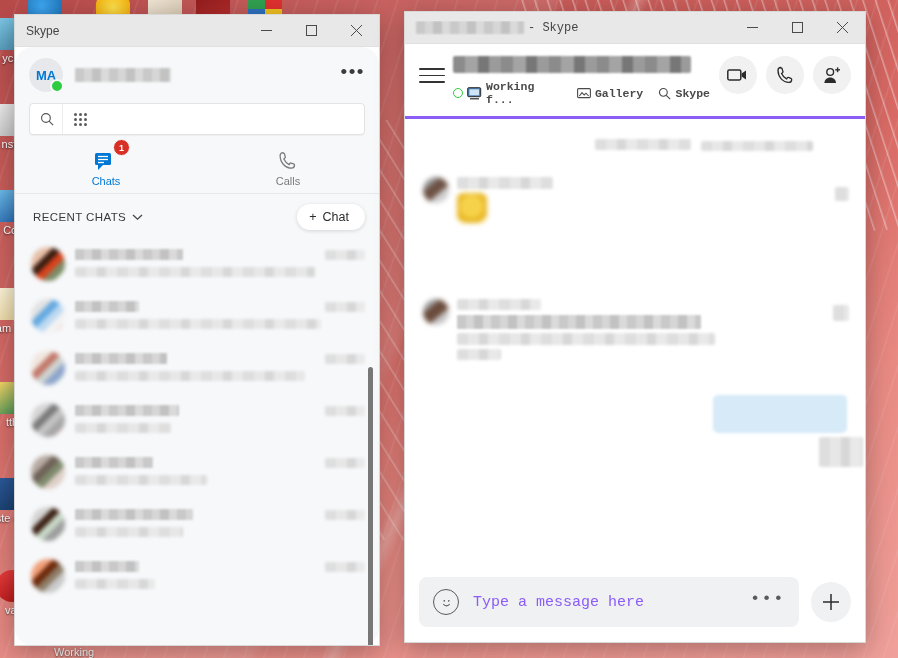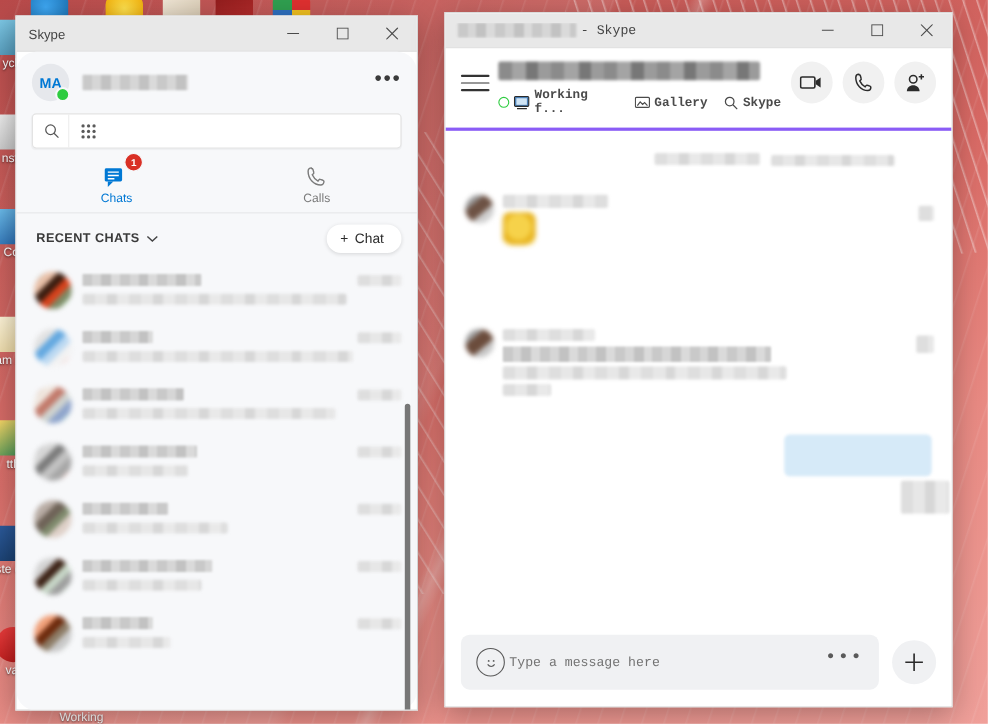--- a/index.html
+++ b/index.html
@@ -171,21 +171,21 @@
     font-size: 9px; display: flex; align-items: center; justify-content: center;
     font-weight: bold; border: 1.5px solid #f7f8fa;
   }
   .navtab .lbl { display:block; margin-top:2px; }
 
   .recent-row {
     display: flex; align-items: center;
     padding: 10px 14px 8px 18px;
   }
   .recent-title {
-    font-size: 11.5px; font-weight: bold; color: #3a3a3a;
+    font-size: 11.5px; font-weight: normal; color: #3a3a3a;
     letter-spacing: .4px;
   }
   .chevron { margin-left: 6px; color: #444; display:flex; }
   .new-chat-btn {
     margin-left: auto;
     background: #fff; border-radius: 16px;
     padding: 6px 16px 6px 12px;
     font-size: 12.5px; color: #2b2b2b;
     display: flex; align-items: center; gap: 6px;
     box-shadow: 0 1px 4px rgba(0,0,0,.14);
@@ -245,21 +245,21 @@
   .composer-wrap { padding: 12px 14px 16px 14px; display: flex; align-items: center; }
   .composer {
     flex: 1; height: 50px; background: #f0f1f3; border-radius: 8px;
     display: flex; align-items: center; padding: 0 14px;
   }
   .composer .emoji {
     width: 24px; height: 24px; border-radius: 50%;
     border: 1.4px solid #5a5a5a; display:flex; align-items:center; justify-content:center;
     flex:none;
   }
-  .composer .ph { flex: 1; font-size: 12px; color: #737373; padding-left: 4px; }
+  .composer .ph { flex: 1; font-size: 15px; color: #8b5cf6; padding-left: 14px; }
   .composer .cdots { color: #5a5a5a; font-size: 17px; letter-spacing: 1.5px; line-height: 8px; padding-bottom:6px;}
   .plus-btn {
     width: 40px; height: 40px; border-radius: 50%;
     background: #f0f1f3; margin-left: 12px;
     display: flex; align-items: center; justify-content: center; flex:none;
   }
 
   .taskbar-peek {
     position: absolute; left: 54px; bottom: 0; font-size: 11px; color: #fff;
     text-shadow: 0 1px 2px rgba(0,0,0,.6);

